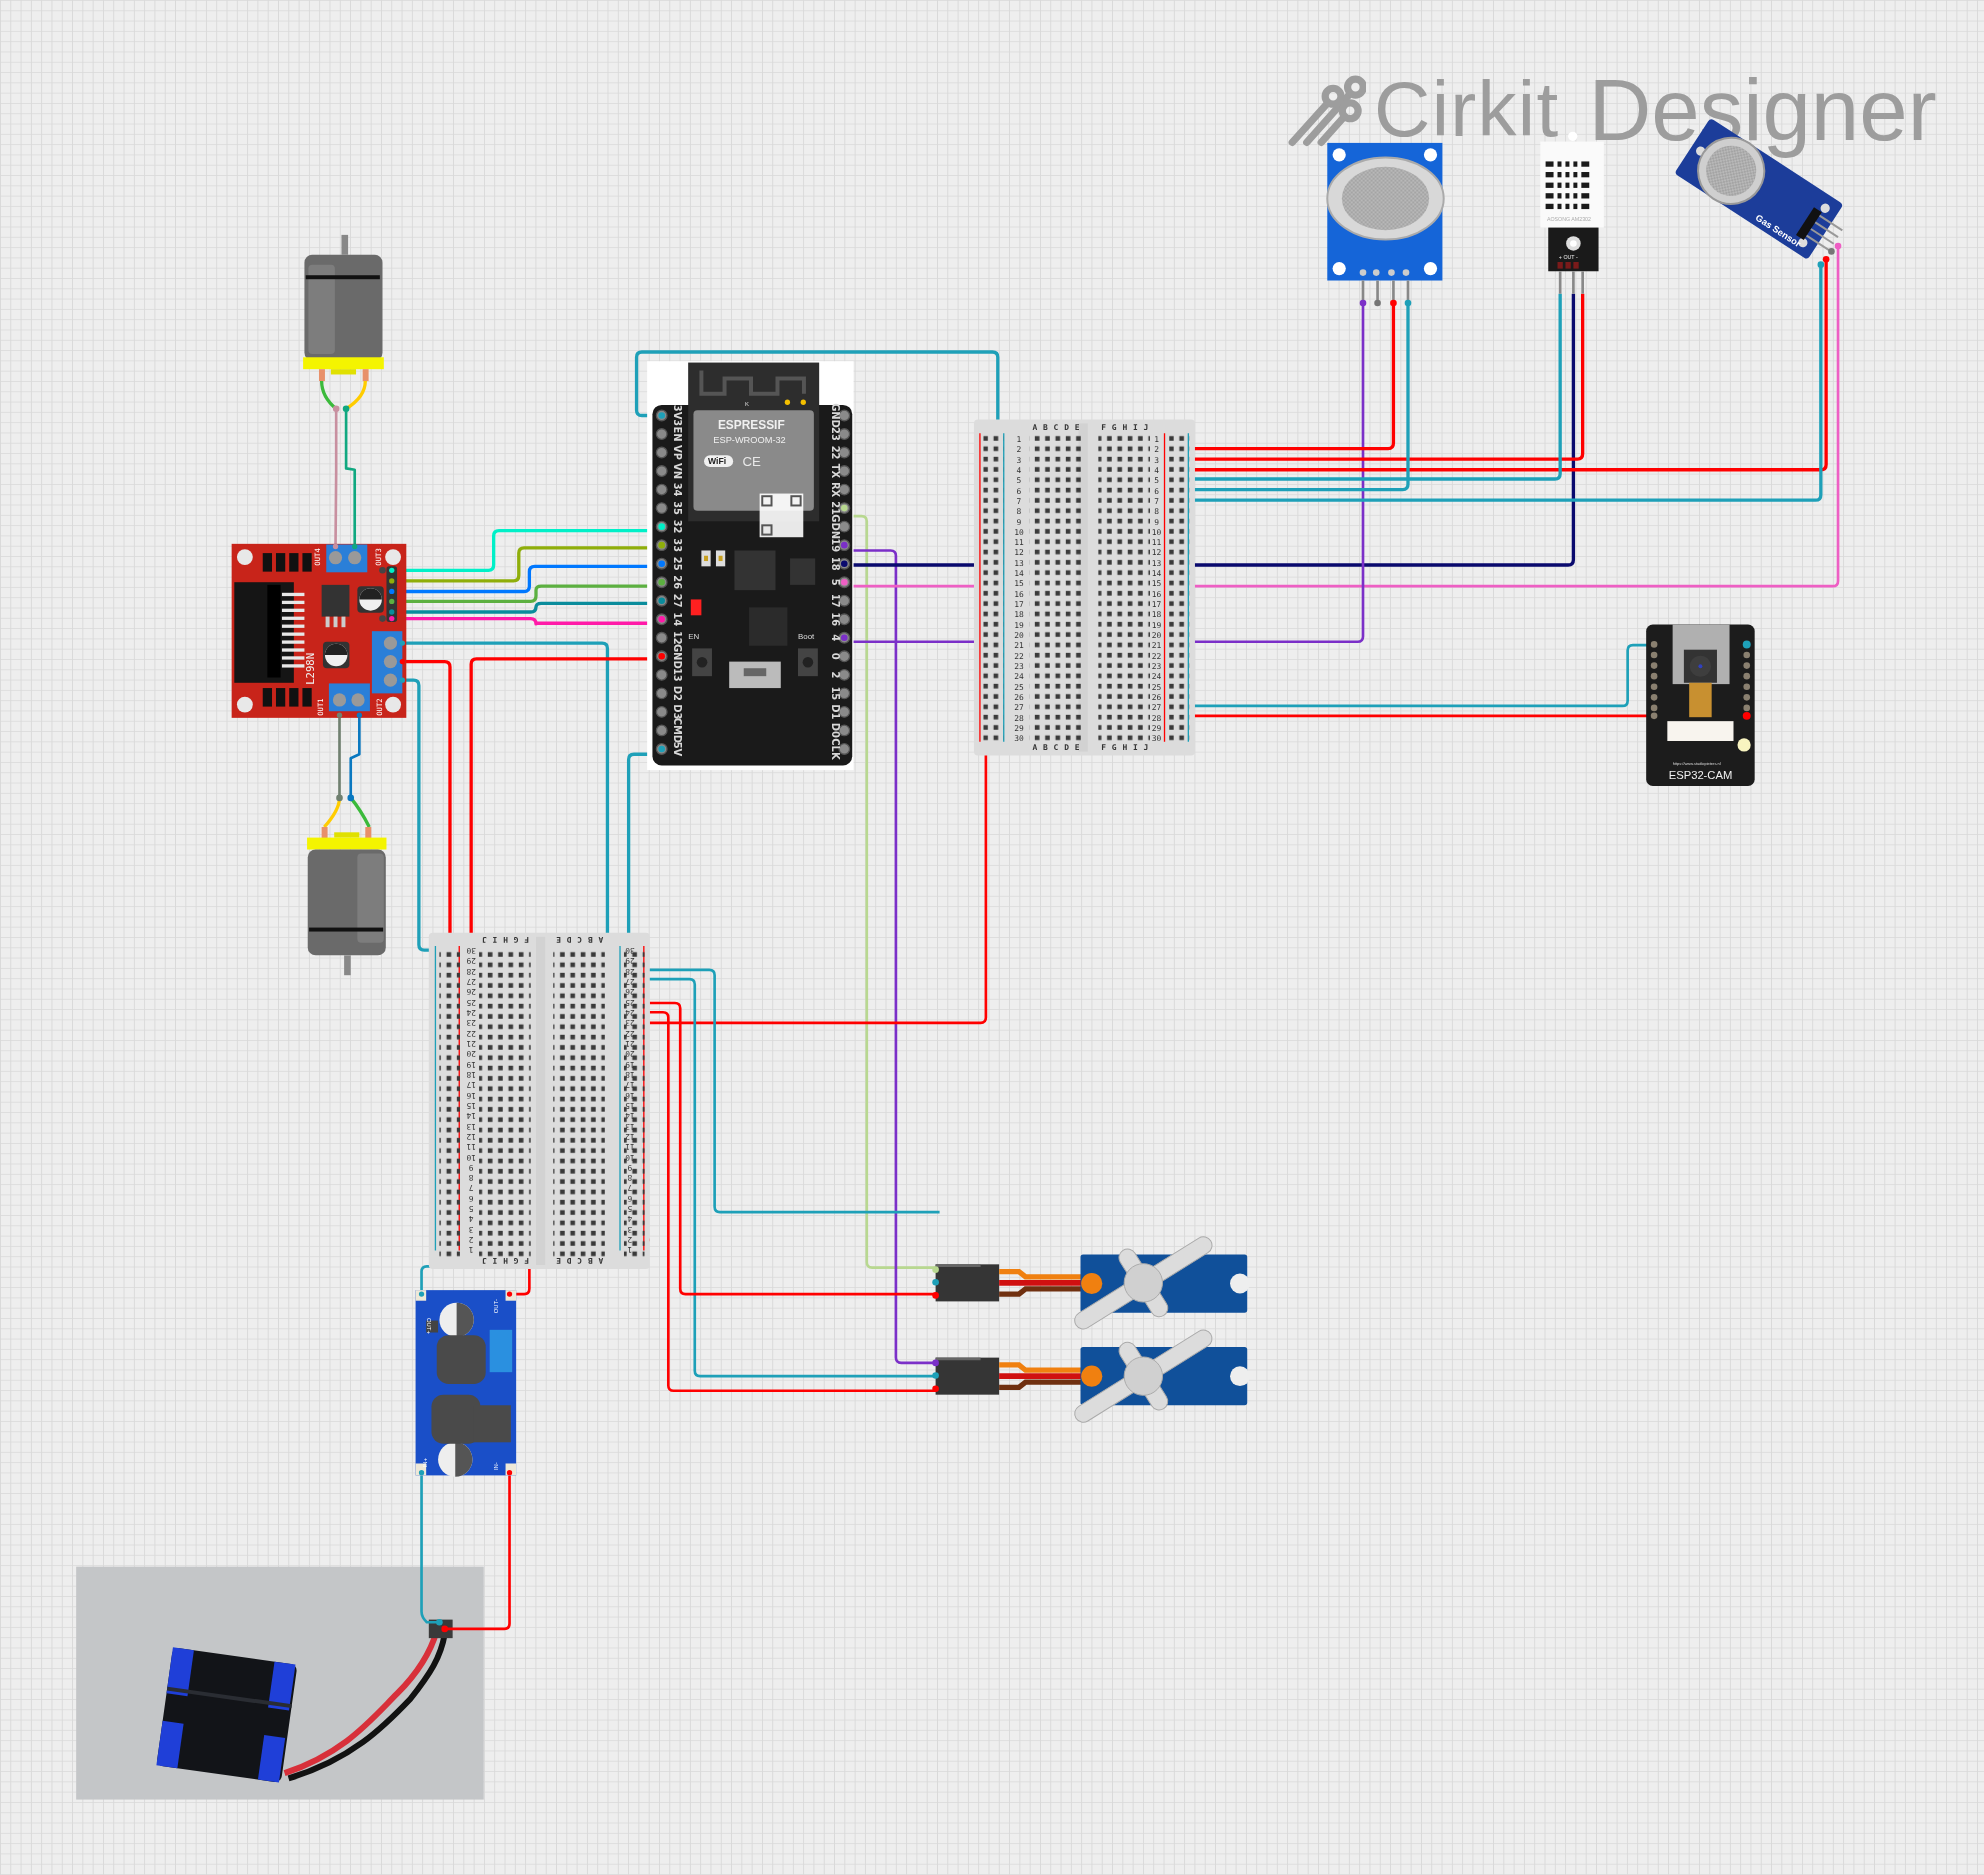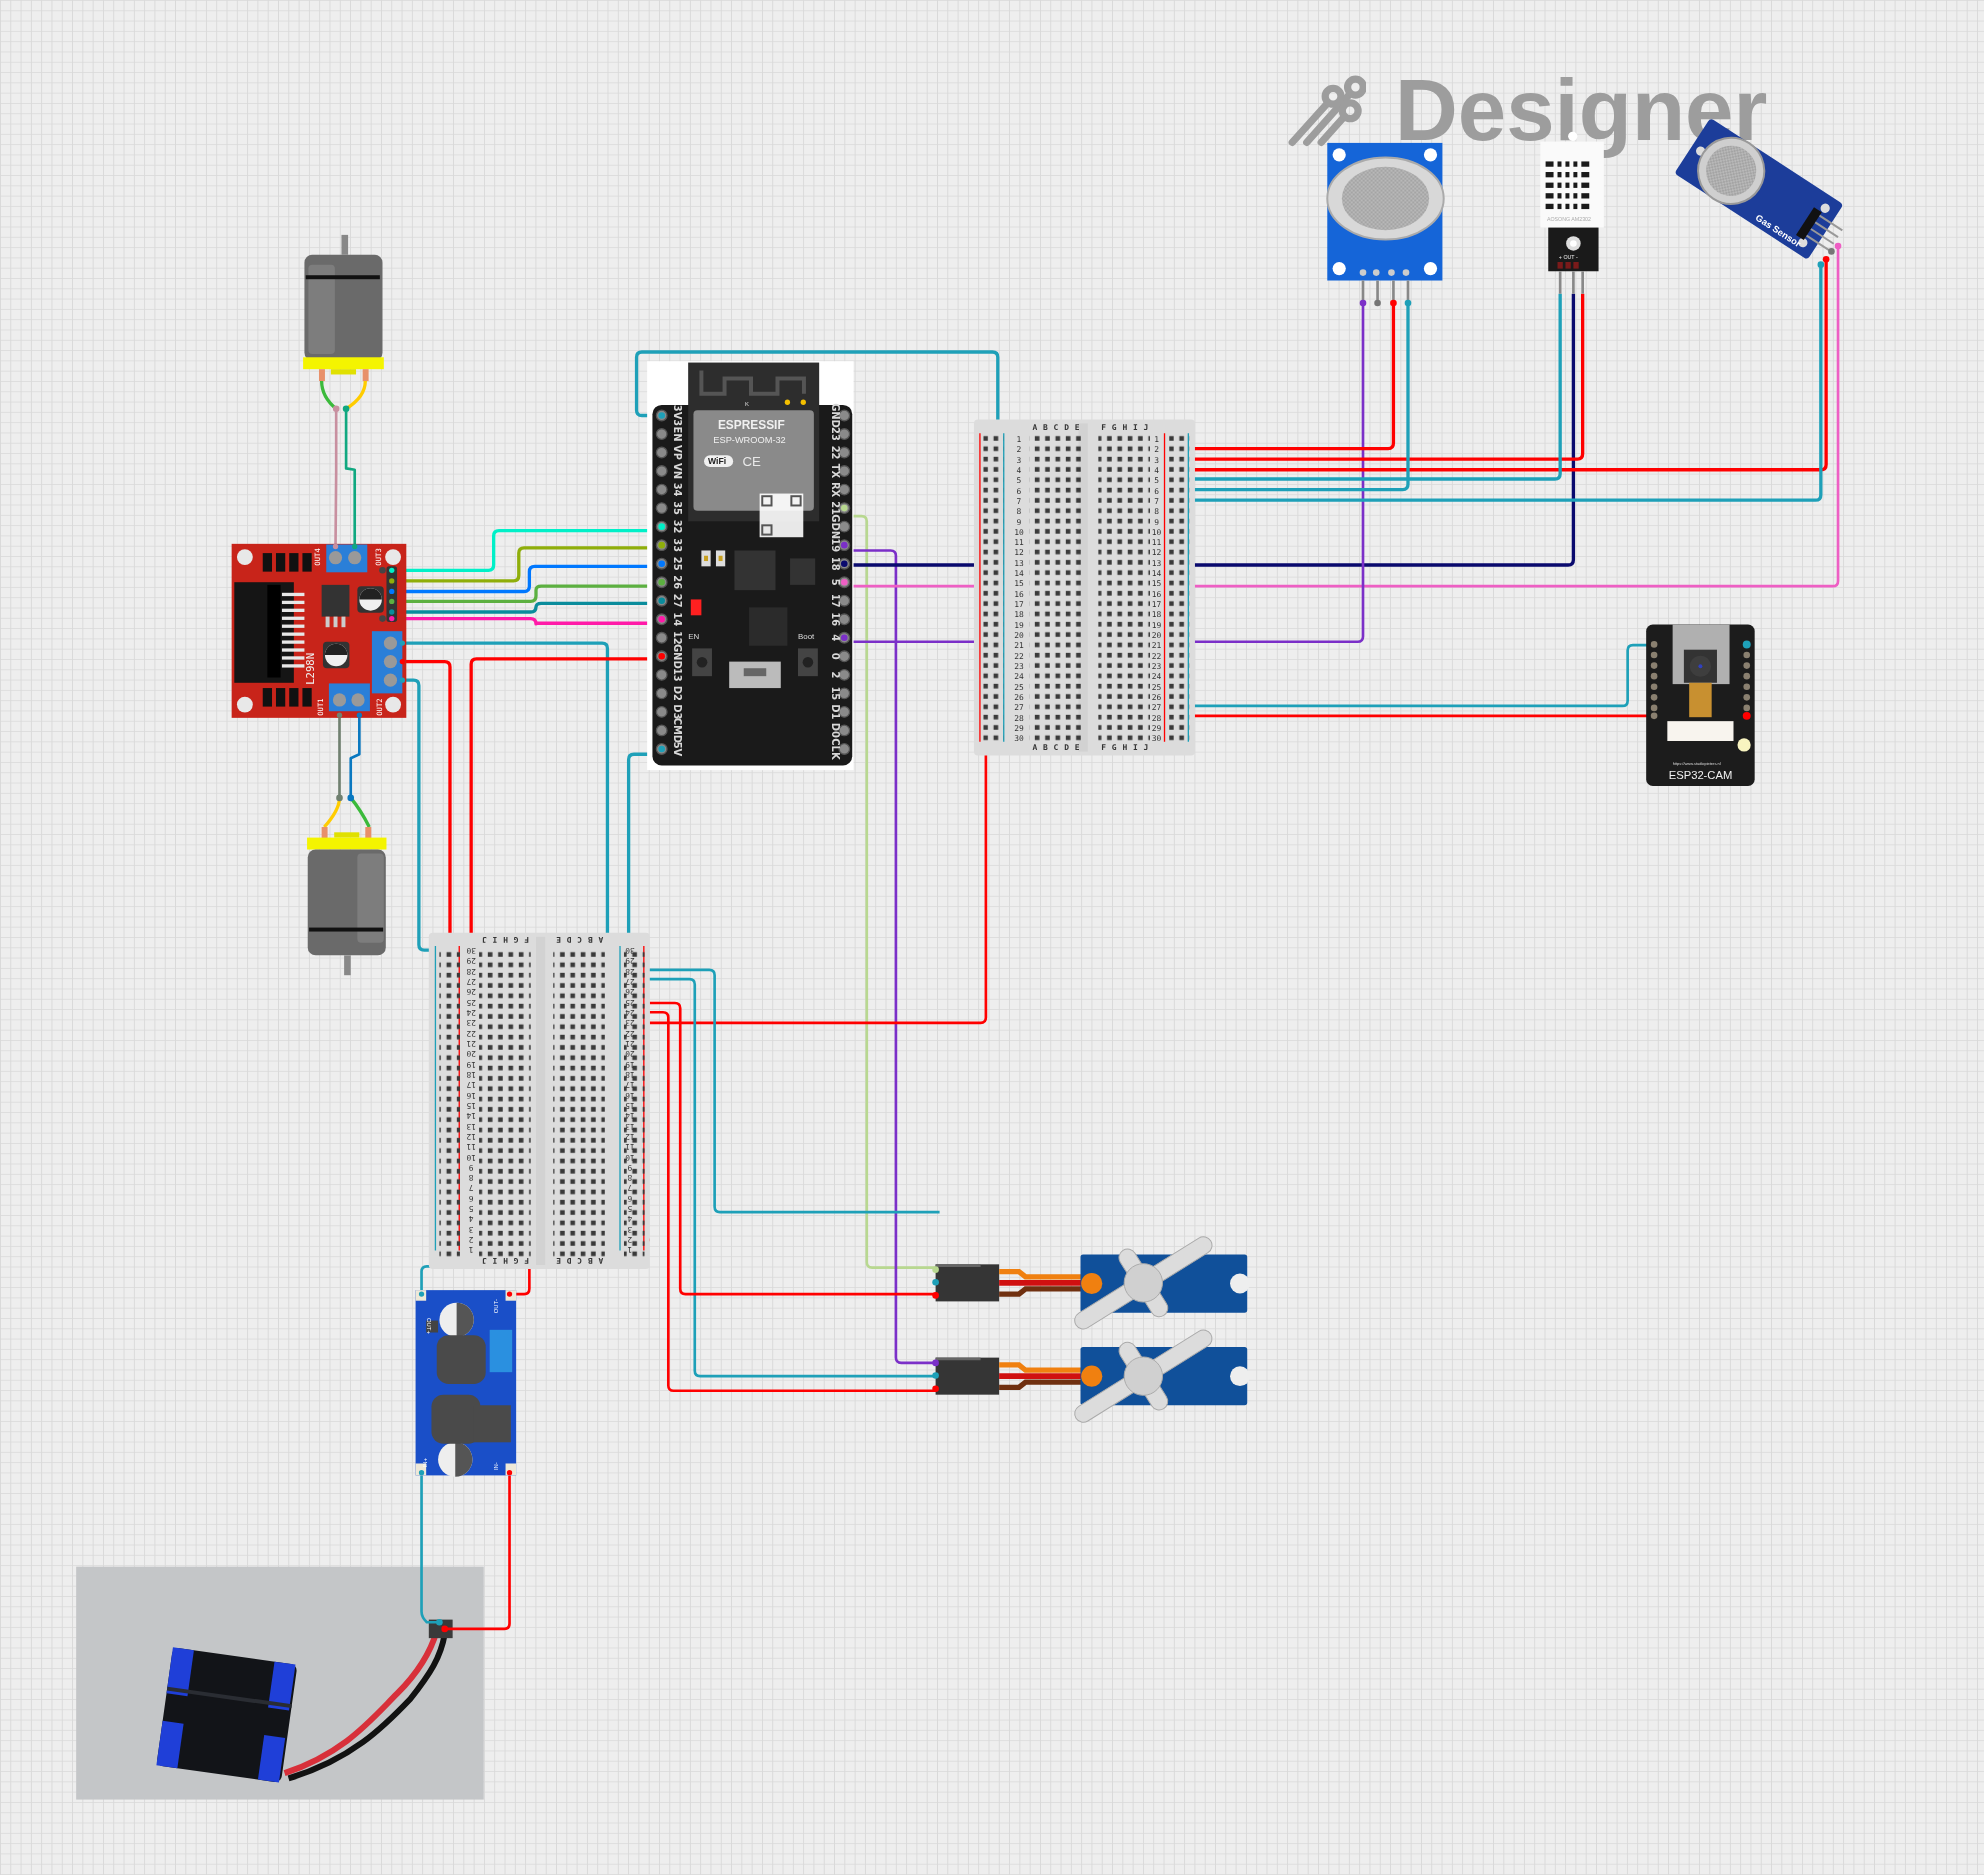--- a/index.html
+++ b/index.html
@@ -8,41 +8,42 @@
   #canvas{position:absolute;left:0;top:0;width:1985px;height:1875px;
     background-color:#eeeeee;
     background-image:
       linear-gradient(to right, #d9d9d9 1.3px, transparent 1.3px),
       linear-gradient(to bottom, #dddddd 1.3px, transparent 1.3px);
     background-size:10.3px 10.3px;}
   svg{position:absolute;left:0;top:0;}
   .wm{position:absolute;left:1287px;top:63px;height:93px;display:flex;align-items:center;
       color:#9d9d9d;font-family:"Liberation Sans",sans-serif;}
   .wm .a{font-size:78px;letter-spacing:1.3px;margin-left:8px;}
-  .wm .b{font-size:87px;font-weight:bold;margin-left:29px;text-align:center;}
+  .wm .b{font-size:87px;font-weight:normal;margin-left:29px;text-align:center;}
   .pinlbl{font-family:"DejaVu Sans",sans-serif;font-size:15px;fill:#d8d8d8;font-weight:bold;}
   .bbnum{font-family:"DejaVu Sans Mono",monospace;font-size:12px;fill:#333;}
   .bblet{font-family:"DejaVu Sans Mono",monospace;font-size:12px;fill:#333;font-weight:bold;}
 </style>
 </head>
 <body>
 
 <div id="canvas"></div>
 
 <div class="wm">
   <svg width="79" height="79" viewBox="0 0 120 120" style="position:relative;">
     <g stroke="#9d9d9d" stroke-width="11" fill="none" stroke-linecap="round">
       <line x1="8" y1="110" x2="62" y2="50"></line>
       <line x1="30" y1="110" x2="96" y2="36"></line>
       <line x1="52" y1="110" x2="86" y2="72"></line>
       <circle cx="70" cy="40" r="12"></circle>
       <circle cx="104" cy="26" r="12"></circle>
       <circle cx="96" cy="62" r="12"></circle>
     </g>
   </svg>
+  <span class="a">Cirkit</span>
   <span class="b">Designer</span>
 </div>
 
 <svg width="1985" height="1875" viewBox="0 0 3000 2834">
   <defs>
     <pattern id="bbholes" width="15.6" height="15.6" patternUnits="userSpaceOnUse">
       <rect x="4" y="4" width="7" height="7" fill="#3a3a3a"></rect>
     </pattern>
     <pattern id="mesh" width="6" height="6" patternUnits="userSpaceOnUse">
       <rect width="6" height="6" fill="#b8b8b8"></rect>

